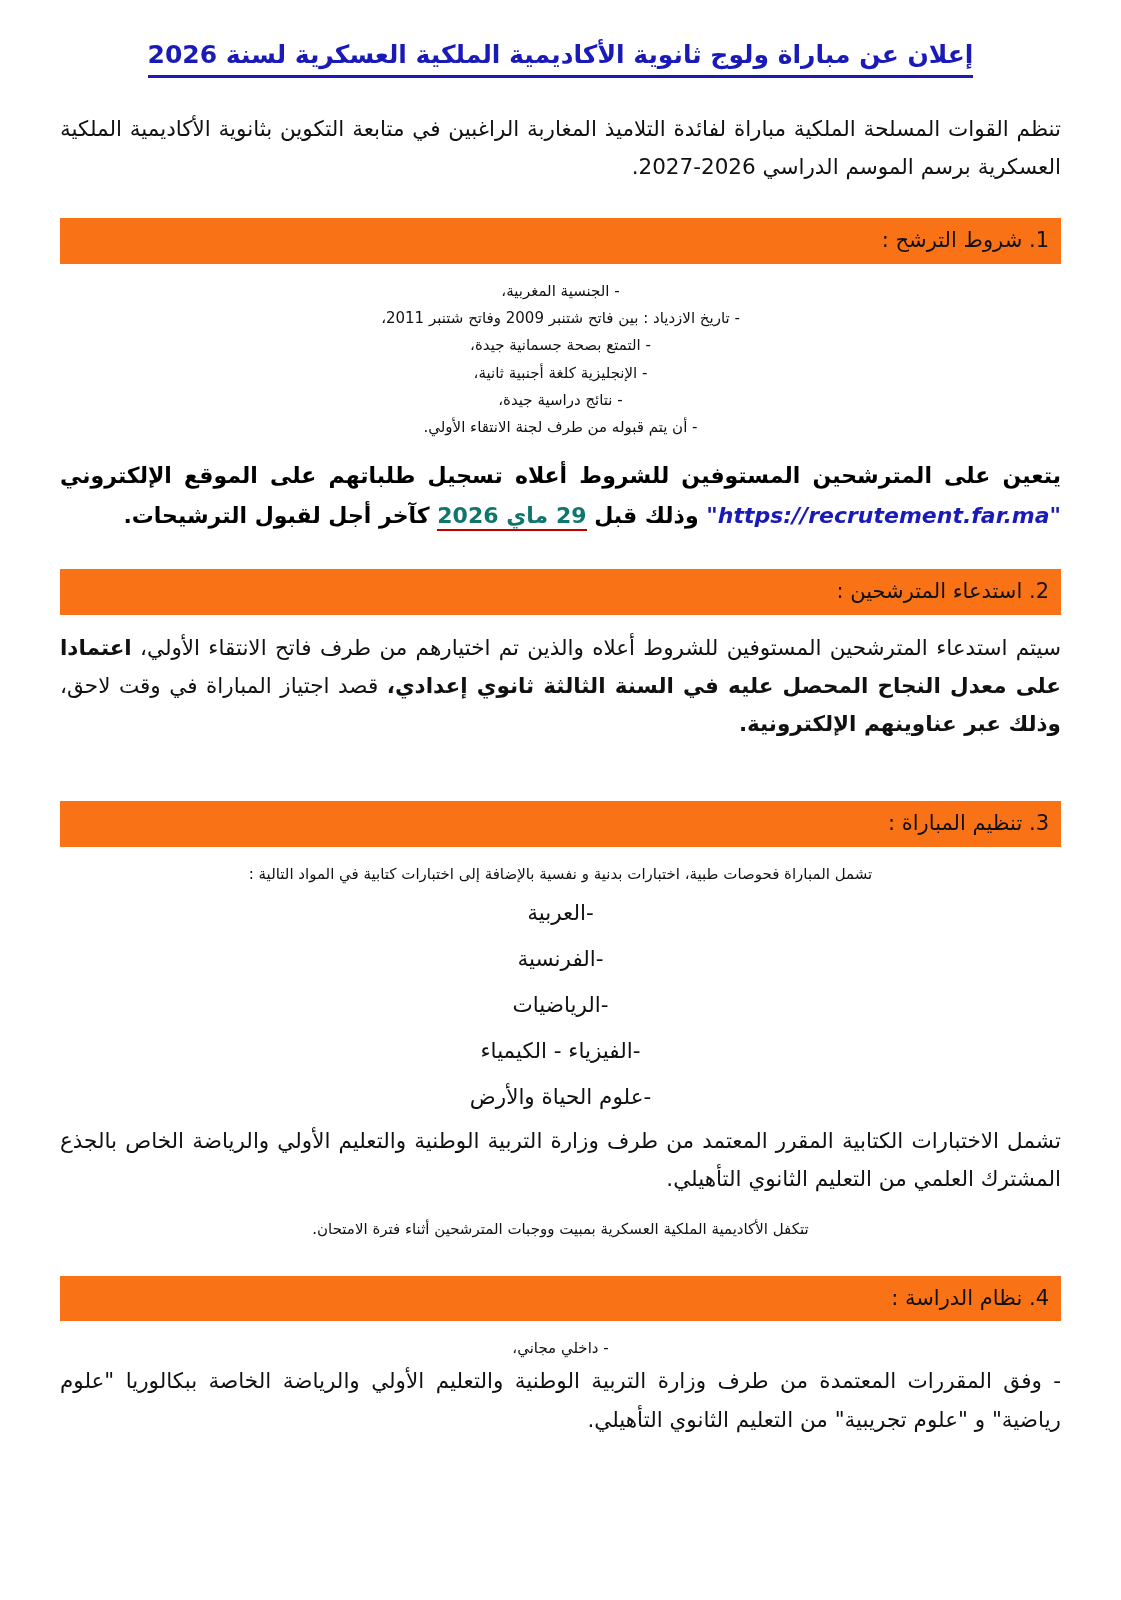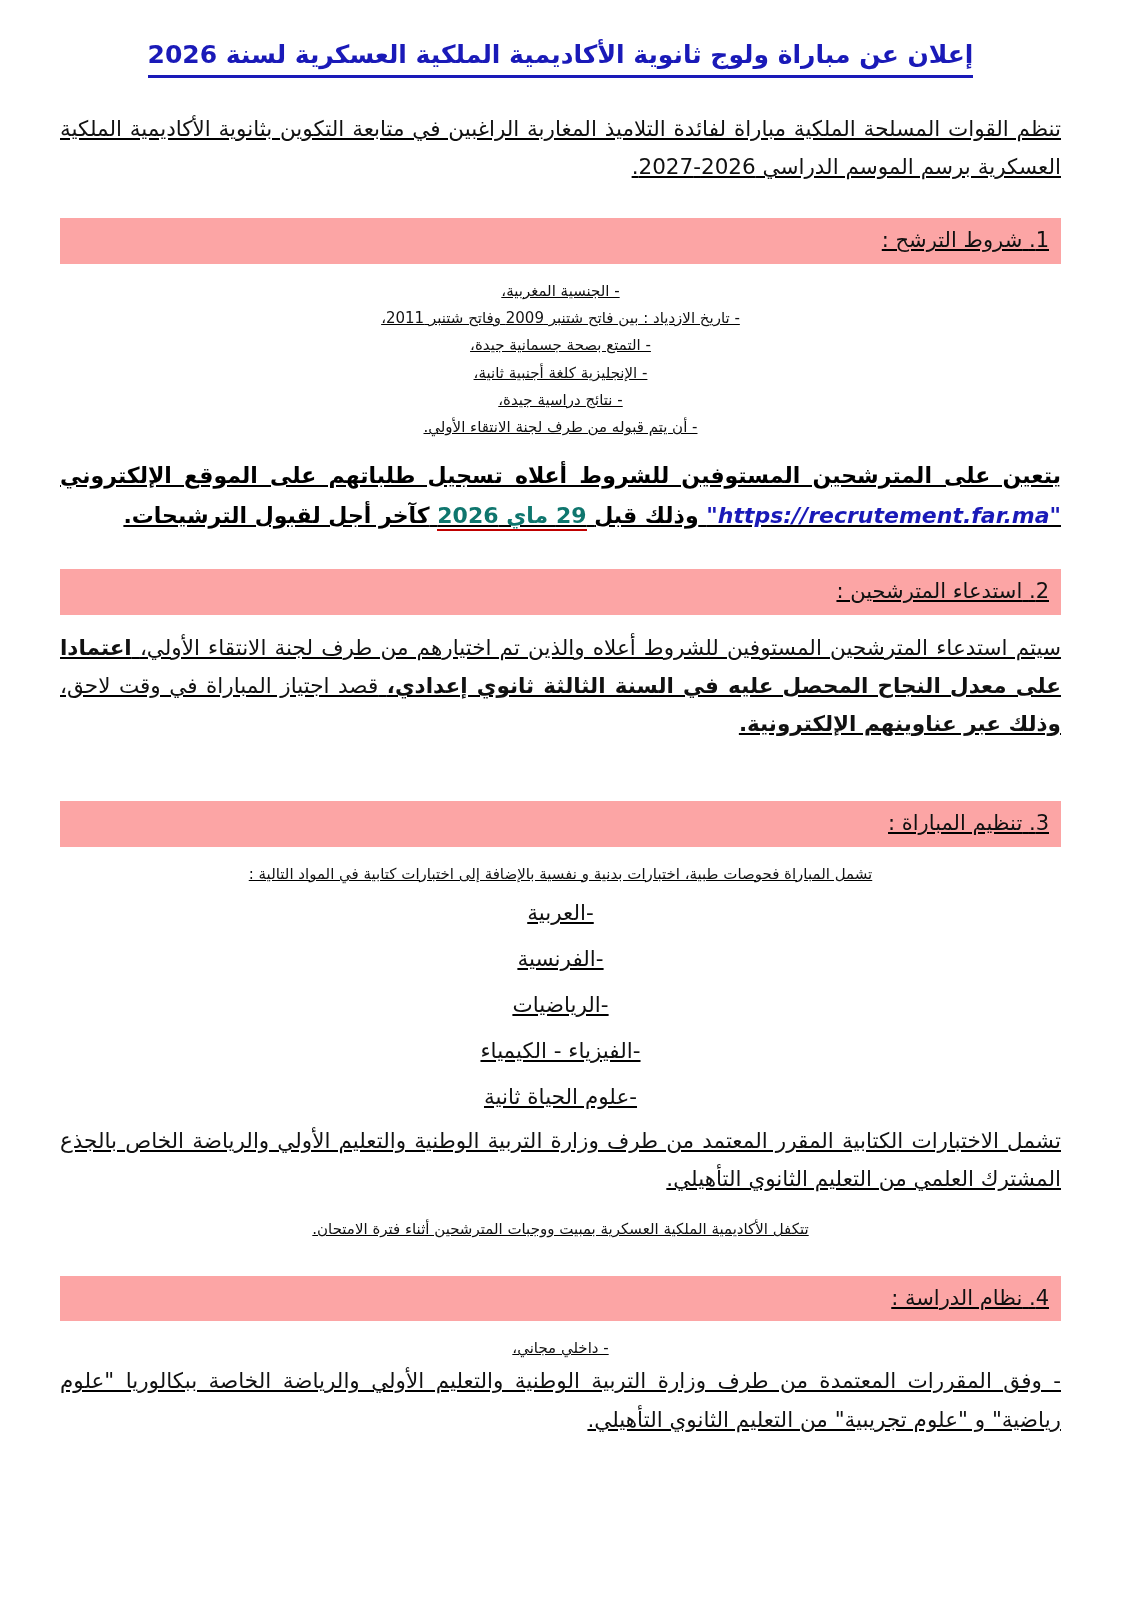--- a/index.html
+++ b/index.html
@@ -15,21 +15,20 @@
     position: relative;
     overflow: hidden;
   }
   .page {
     width: 1121px;
     min-height: 1600px;
     box-sizing: border-box;
     padding: 28px 60px 4px 60px;
     background: #ffffff;
     direction: rtl;
-    text-decoration: underline;
   }
 
   
   .doc-title {
     text-align: center;
     color: #1a1ab8;
     font-weight: bold;
     font-size: 25px;
     letter-spacing: 0px;
     margin: 10px 0 30px 0;
@@ -53,21 +52,21 @@
     color: #111;
   }
   .para.lastline-right {
     text-align-last: right;
   }
   .spacer-sm { height: 12px; }
   .spacer-md { height: 20px; }
 
   
   .section-head {
-    background: #fca5a5;
+    background: #f97316;
     font-size: 21px;
     line-height: 1.55;
     padding: 6px 12px 7px 12px;
     margin: 32px 0 14px 0;
     text-align: right;
     color: #111;
     box-sizing: border-box;
   }
 
   
@@ -150,41 +149,41 @@
       <span>كآخر أجل لقبول الترشيحات.</span>
     </span>
   </div>
 
   <div class="section-head">
     <span>2.</span>
     <span>استدعاء المترشحين    :</span>
   </div>
 
   <p class="para lastline-right">
-    <span>سيتم استدعاء المترشحين المستوفين للشروط أعلاه والذين تم اختيارهم من طرف لجنة الانتقاء الأولي،</span>
+    <span>سيتم استدعاء المترشحين المستوفين للشروط أعلاه والذين تم اختيارهم من طرف فاتح الانتقاء الأولي،</span>
     <span class="b">اعتمادا على معدل النجاح المحصل عليه في السنة الثالثة ثانوي إعدادي،</span>
     <span>قصد اجتياز المباراة في وقت لاحق،</span>
     <span class="b">وذلك عبر عناوينهم الإلكترونية.</span>
   </p>
 
   <div class="spacer-md"></div>
 
 
   <div class="section-head">
     <span>3.</span>
     <span>تنظيم المباراة :</span>
   </div>
 
   <p class="dash-line">تشمل المباراة فحوصات طبية، اختبارات بدنية و نفسية بالإضافة إلى اختبارات كتابية في المواد التالية :</p>
 
   <p class="subject">-العربية</p>
   <p class="subject">-الفرنسية</p>
   <p class="subject">-الرياضيات</p>
   <p class="subject">-الفيزياء - الكيمياء</p>
-  <p class="subject">-علوم الحياة ثانية</p>
+  <p class="subject">-علوم الحياة والأرض</p>
 
   <p class="para lastline-right">تشمل الاختبارات الكتابية المقرر المعتمد من طرف وزارة التربية الوطنية والتعليم الأولي والرياضة الخاص بالجذع المشترك العلمي من التعليم الثانوي التأهيلي.</p>
 
   <div class="spacer-sm"></div>
 
   <p class="dash-line">تتكفل الأكاديمية الملكية العسكرية بمبيت ووجبات المترشحين أثناء فترة الامتحان.</p>
 
   <div class="section-head">
     <span>4.</span>
     <span>نظام الدراسة :</span>

